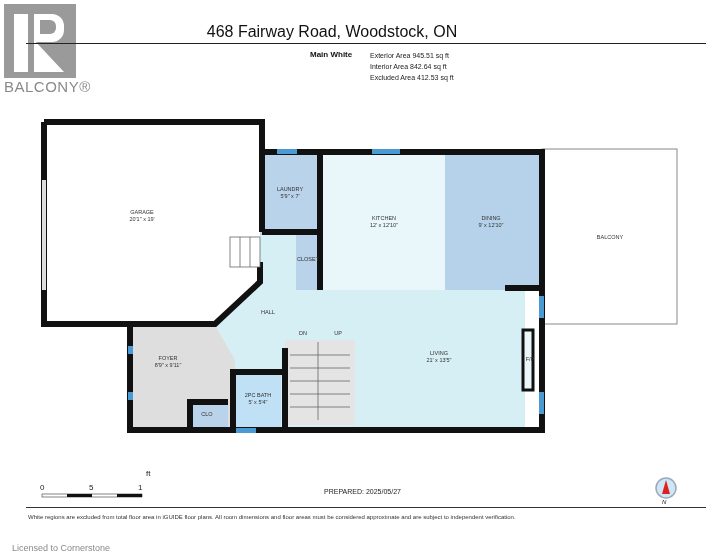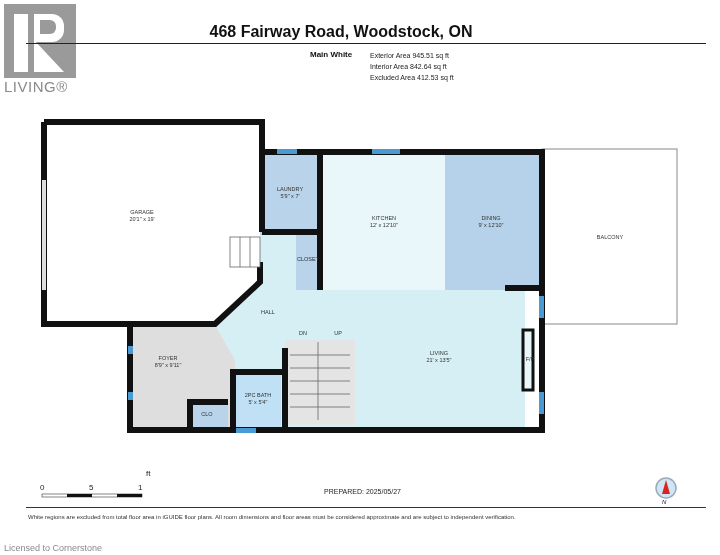--- a/index.html
+++ b/index.html
@@ -4,41 +4,41 @@
 <style>
   html, body { margin:0; padding:0; background:#fff; }
   body { width:720px; height:555px; position:relative; overflow:hidden; font-family:"Liberation Sans", sans-serif; color:#111; }
   .abs { position:absolute; }
   .realtor-logo { left:4px; top:4px; width:72px; height:74px; background:#9a9a9a; }
   .realtor-logo .bar1 { position:absolute; left:10px; top:10px; width:14px; height:58px; background:#fff; }
   .realtor-logo .bowl { position:absolute; left:30px; top:10px; width:30px; height:28px; background:#fff; border-radius:0 12px 12px 0; }
   .realtor-logo .bowl-in { position:absolute; left:36px; top:16px; width:16px; height:14px; background:#9a9a9a; border-radius:0 6px 6px 0; }
   .realtor-logo .leg { position:absolute; left:30px; top:36px; width:0; height:0; border-left:30px solid #fff; border-top:32px solid transparent; }
   .realtor-text { left:4px; top:78px; font-size:15px; color:#8a8a8a; letter-spacing:0.5px; }
-  .title { left:13px; width:656px; top:23px; text-align:center; font-size:16px; font-weight:bold; }
+  .title { left:4px; width:656px; top:23px; text-align:center; font-size:16px; font-weight:normal; }
   .title-rule { left:26px; top:43px; width:680px; height:1px; background:#222; }
   .area-label { left:310px; top:50px; font-size:8px; font-weight:bold; }
   .area-lines { left:370px; top:50px; font-size:7px; line-height:11px; color:#222; }
   .room-label { position:absolute; font-size:5.5px; color:#333; text-align:center; line-height:7px; transform:translate(-50%,-50%); white-space:nowrap; }
   .footer-rule { left:26px; top:507px; width:680px; height:1px; background:#333; }
   .disclaimer { left:28px; top:514px; font-size:6px; color:#333; }
   .prepared { left:324px; top:488px; font-size:7px; color:#222; }
-  .licensed { left:4px; top:543px; font-size:9px; color:#8a8a8a; }
+  .licensed { left:12px; top:543px; font-size:9px; color:#8a8a8a; }
   .scale-num { position:absolute; font-size:8px; color:#222; }
 </style>
 </head>
 <body>
 
 <div class="abs realtor-logo">
   <div class="bar1"></div>
     <div class="bowl"></div>
     <div class="bowl-in"></div>
     <div class="leg"></div>
 </div>
-<div class="abs realtor-text">LIVING®</div>
+<div class="abs realtor-text">BALCONY®</div>
 
 <div class="abs title">468 Fairway Road, Woodstock, ON</div>
 <div class="abs title-rule"></div>
 <div class="abs area-label">Main White</div>
 <div class="abs area-lines">
   <div>Exterior Area 945.51 sq ft</div>
   <div>Interior Area 842.64 sq ft</div>
   <div>Excluded Area 412.53 sq ft</div>
 </div>
 

